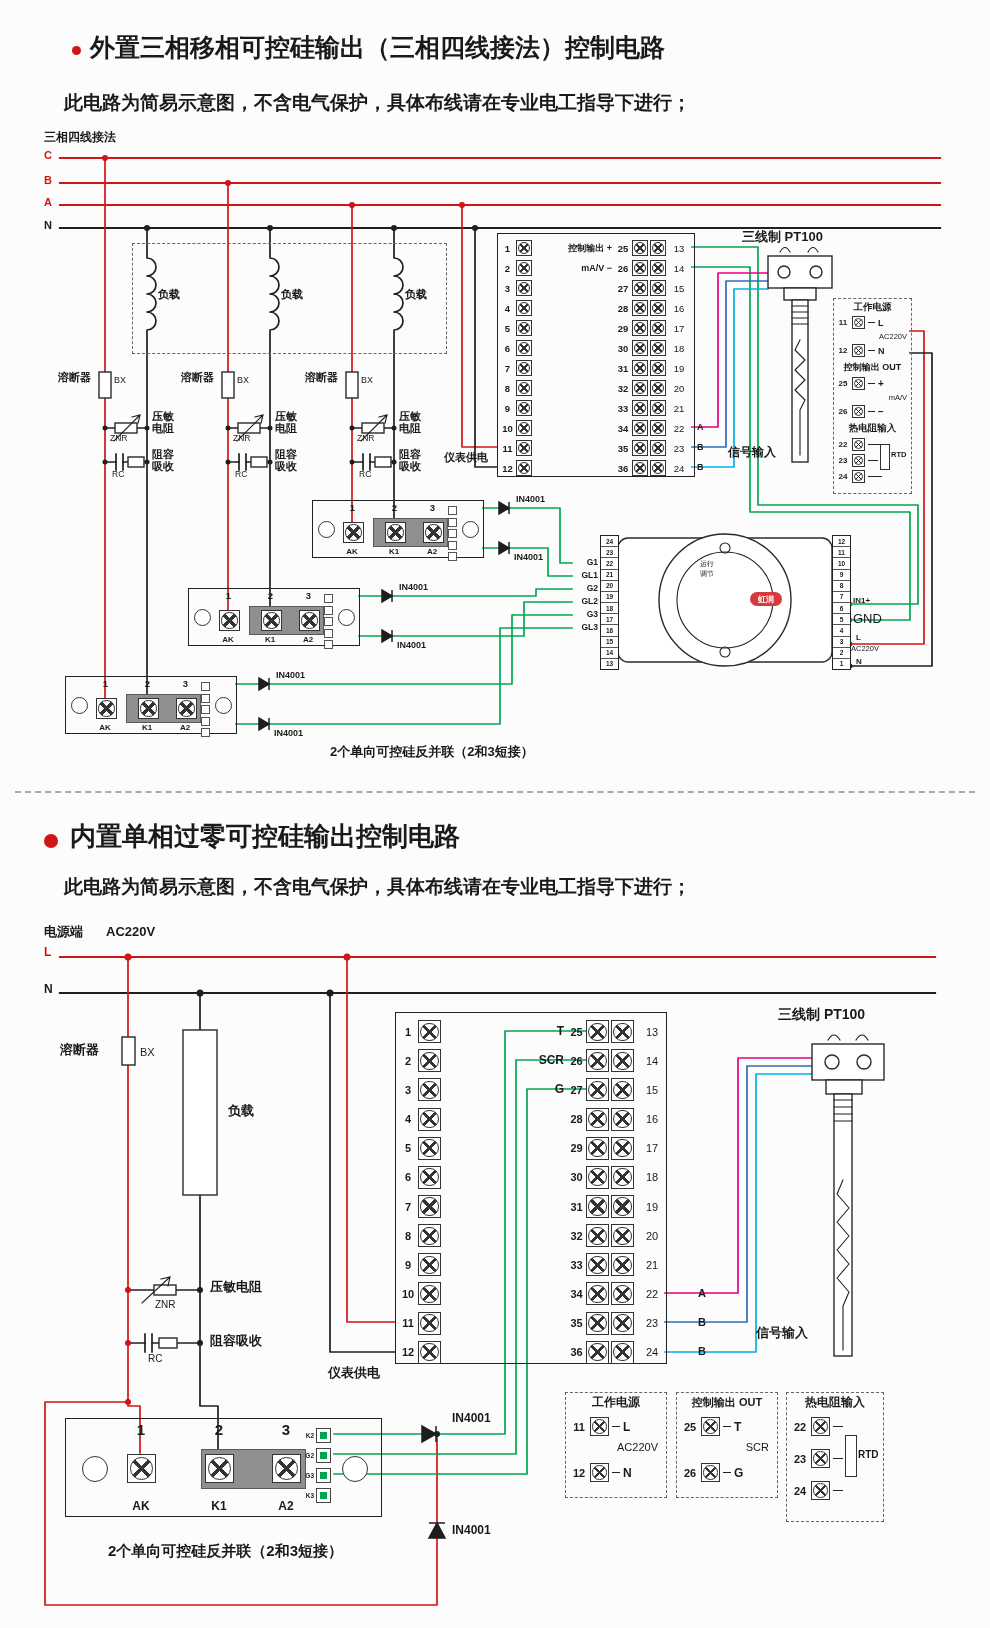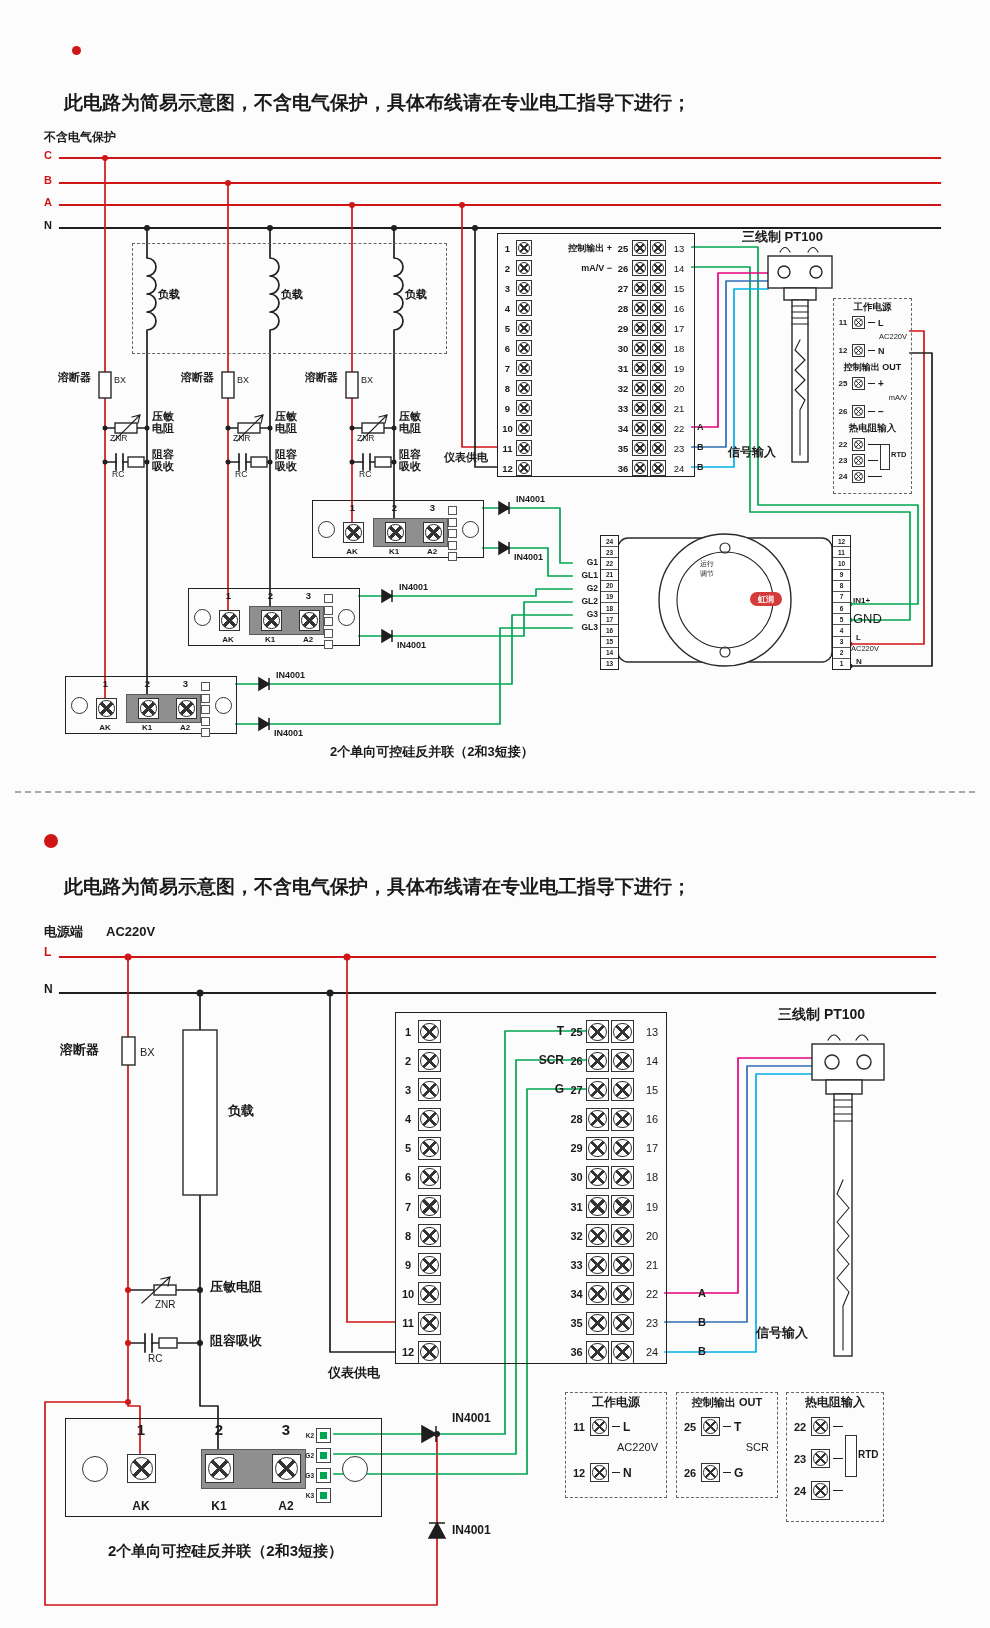--- a/index.html
+++ b/index.html
@@ -229,22 +229,23 @@
       <circle class="dot f-red" cx="128" cy="1290" r="3"></circle>
         <circle class="dot f-dark" cx="200" cy="1290" r="3"></circle>
       <circle class="dot f-red" cx="128" cy="1343" r="3"></circle>
         <circle class="dot f-dark" cx="200" cy="1343" r="3"></circle>
       <circle class="dot f-red" cx="128" cy="1402" r="3"></circle>
         <circle class="dot f-dark" cx="437" cy="1434" r="3"></circle>
     </g>
   </svg>
 
   <span class="bullet" style="left:72px;top:46px;width:9px;height:9px"></span>
+  <div class="lb b" style="left:90px;top:33px;font-size:25px">外置三相移相可控硅输出（三相四线接法）控制电路</div>
   <div class="lb b" style="left:64px;top:92px;font-size:19px">此电路为简易示意图，不含电气保护，具体布线请在专业电工指导下进行；</div>
-  <div class="lb b" style="left:44px;top:131px;font-size:12px">不含电气保护</div>
+  <div class="lb b" style="left:44px;top:131px;font-size:12px">三相四线接法</div>
   <div class="lb b red" style="left:44px;top:149px;font-size:11px">C</div>
   <div class="lb b red" style="left:44px;top:174px;font-size:11px">B</div>
   <div class="lb b red" style="left:44px;top:196px;font-size:11px">A</div>
   <div class="lb b" style="left:44px;top:219px;font-size:11px">N</div>
 
   <div class="dashedbox" style="left:132px;top:243px;width:313px;height:109px"></div>
   <div class="lb b" style="left:158px;top:288px;font-size:11px">负载</div>
   <div class="lb b" style="left:281px;top:288px;font-size:11px">负载</div>
   <div class="lb b" style="left:405px;top:288px;font-size:11px">负载</div>
 
@@ -604,20 +605,21 @@
         <span class="screw s12"></span>
         <span class="stub" style="width:14px"></span>
       </div>
     <span class="resv" style="left:46px;top:145px;width:8px;height:24px"></span>
     <div class="lb b" style="left:57px;top:152px;font-size:7.5px">RTD</div>
   </div>
 
   <div class="divider" style="left:15px;top:791px;width:960px"></div>
 
   <span class="bullet" style="left:44px;top:834px;width:14px;height:14px"></span>
+  <div class="lb b" style="left:70px;top:822px;font-size:26px">内置单相过零可控硅输出控制电路</div>
   <div class="lb b" style="left:64px;top:876px;font-size:19px">此电路为简易示意图，不含电气保护，具体布线请在专业电工指导下进行；</div>
   <div class="lb b" style="left:44px;top:925px;font-size:13px">电源端</div>
   <div class="lb b" style="left:106px;top:925px;font-size:13px">AC220V</div>
   <div class="lb b red" style="left:44px;top:946px;font-size:12px">L</div>
   <div class="lb b" style="left:44px;top:983px;font-size:12px">N</div>
 
   <div class="lb b" style="left:60px;top:1043px;font-size:13px">溶断器</div>
   <div class="lb" style="left:140px;top:1046px;font-size:11px">BX</div>
   <div class="lb b" style="left:228px;top:1104px;font-size:13px">负载</div>
   <div class="lb b" style="left:210px;top:1280px;font-size:13px">压敏电阻</div>

